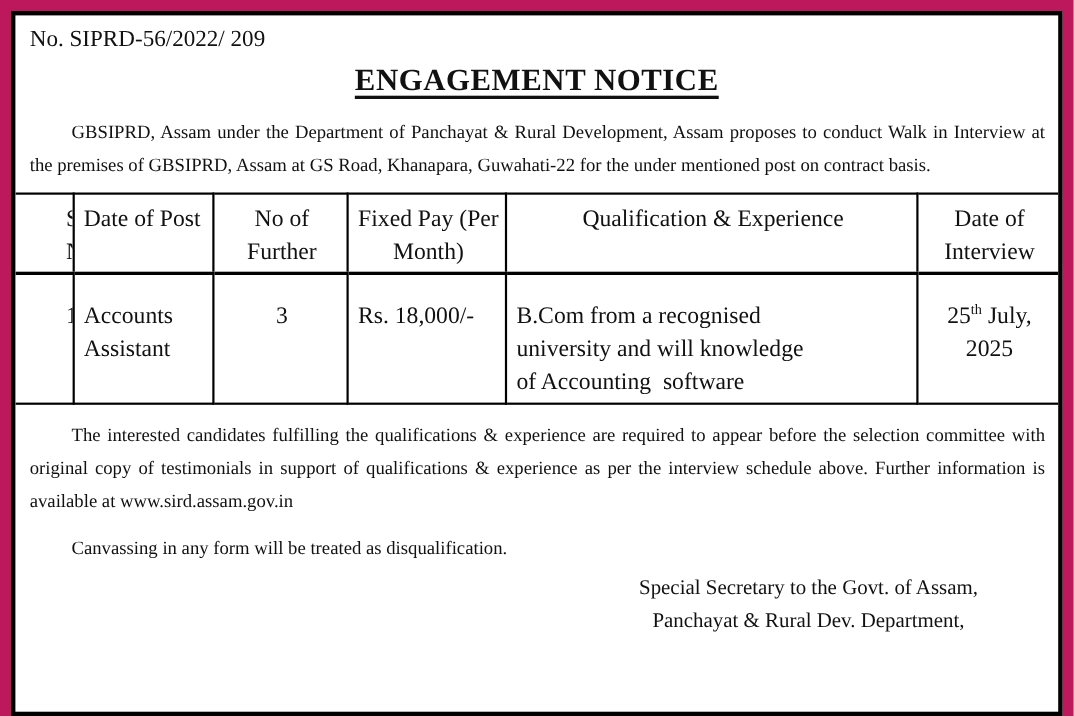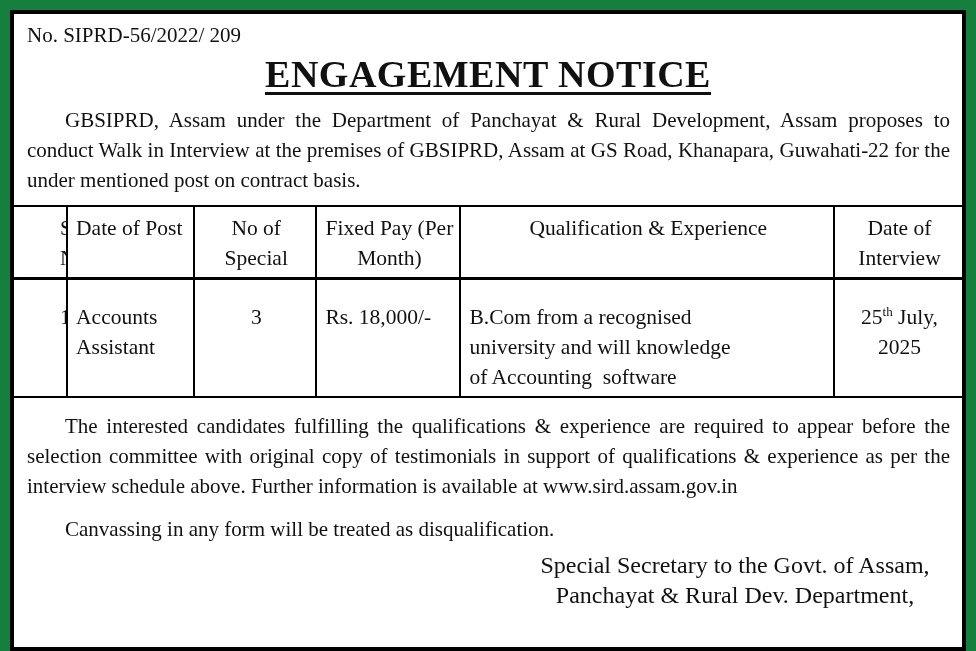--- a/index.html
+++ b/index.html
@@ -6,51 +6,51 @@
   body {
     width: 976px; height: 651px;
     background: #ffffff;
     font-family: "Liberation Serif", "DejaVu Serif", serif;
     color: #111111;
     overflow: hidden;
   }
   .page {
     position: relative;
     width: 976px; height: 651px;
-    background: #15803d;
+    background: #be185d;
   }
   .frame {
     position: absolute;
     left: 10px; top: 10px; right: 10px; bottom: 0;
     border: 4px solid #000000;
     box-sizing: border-box;
     background: #ffffff;
     overflow: hidden;
   }
   .ref-line {
     margin: 7px 12px 0 13px;
     font-size: 21px;
     line-height: 28px;
   }
   .doc-title {
     margin-top: 7px;
     text-align: center;
-    font-size: 38px;
+    font-size: 28px;
     font-weight: bold;
     letter-spacing: 0.5px;
     line-height: 36px;
   }
   .doc-title span {
     text-decoration: underline;
     text-decoration-thickness: 3px;
     text-underline-offset: 5px;
   }
   .para {
     margin: 13px 12px 0 13px;
-    font-size: 21px;
+    font-size: 17px;
     line-height: 30px;
     text-align: justify;
     text-indent: 38px;
   }
   .para.no-justify { text-align: left; }
   table.notice-table {
     width: 100%;
     margin-top: 10px;
     border-collapse: collapse;
     table-layout: fixed;
@@ -78,21 +78,21 @@
   .col-date { width: 13.5%; }
   .al { text-align: left; }
   .ac { text-align: center; }
   .notice-table td { padding-top: 22px; }
   .qual-line { white-space: pre-wrap; }
   sup.ord { font-size: 13px; line-height: 0; }
   .signature {
     width: 442px;
     margin: 6px 6px 0 auto;
     text-align: center;
-    font-size: 24px;
+    font-size: 19px;
     line-height: 30px;
   }
 </style>
 </head>
 <body>
 
 <div class="page">
   <div class="frame">
 
     <div class="ref-line">No. SIPRD-56/2022/ 209</div>
@@ -109,21 +109,21 @@
           <col class="col-post">
           <col class="col-vac">
         <col class="col-pay">
           <col class="col-qual">
           <col class="col-date">
       </colgroup>
       <thead>
         <tr>
           <th class="al">SI. No.</th>
           <th class="al">Date of Post</th>
-          <th class="ac">No of Special</th>
+          <th class="ac">No of Further</th>
           <th class="ac">Fixed Pay (Per Month)</th>
           <th class="ac">Qualification &amp; Experience</th>
           <th class="ac">Date of Interview</th>
         </tr>
       </thead>
       <tbody>
         <tr>
           <td class="al">1</td>
           <td class="al">Accounts Assistant</td>
           <td class="ac">3</td>

